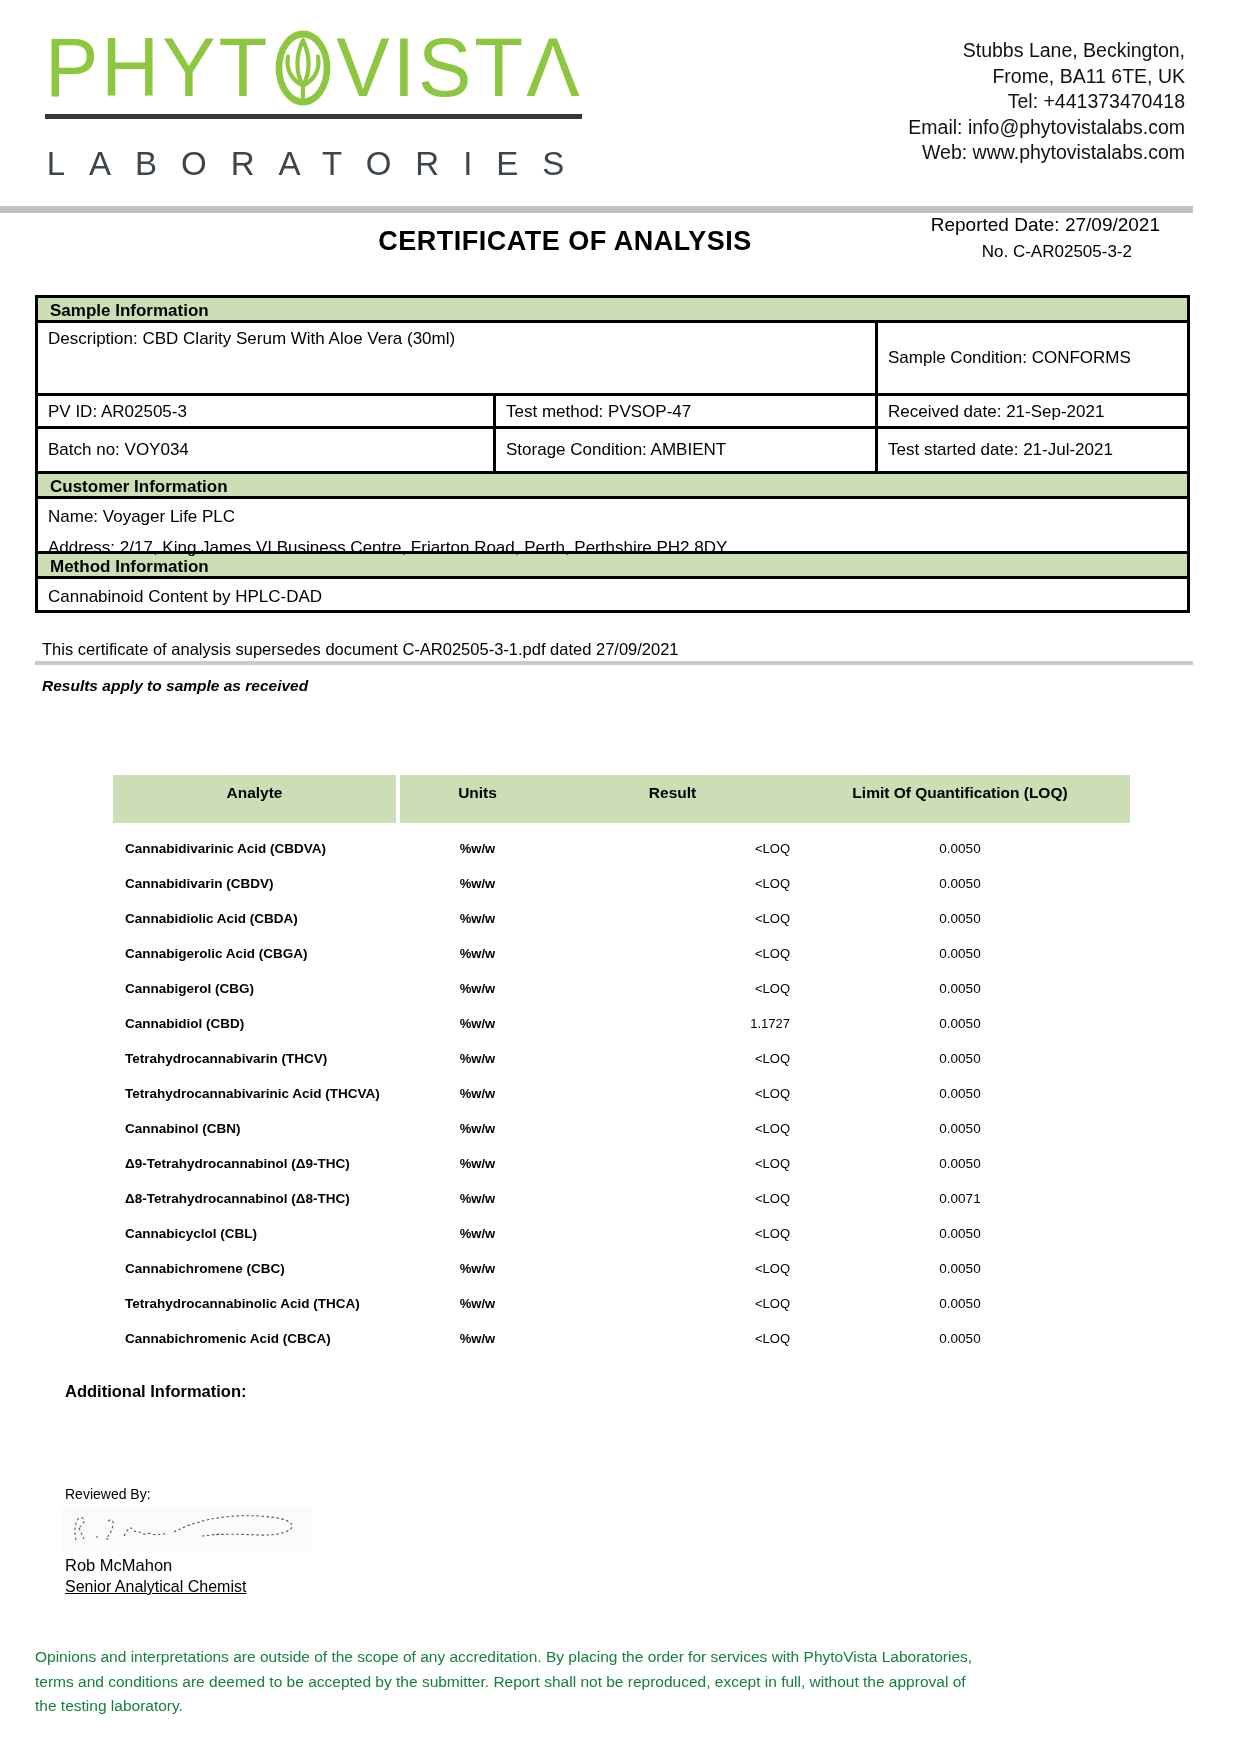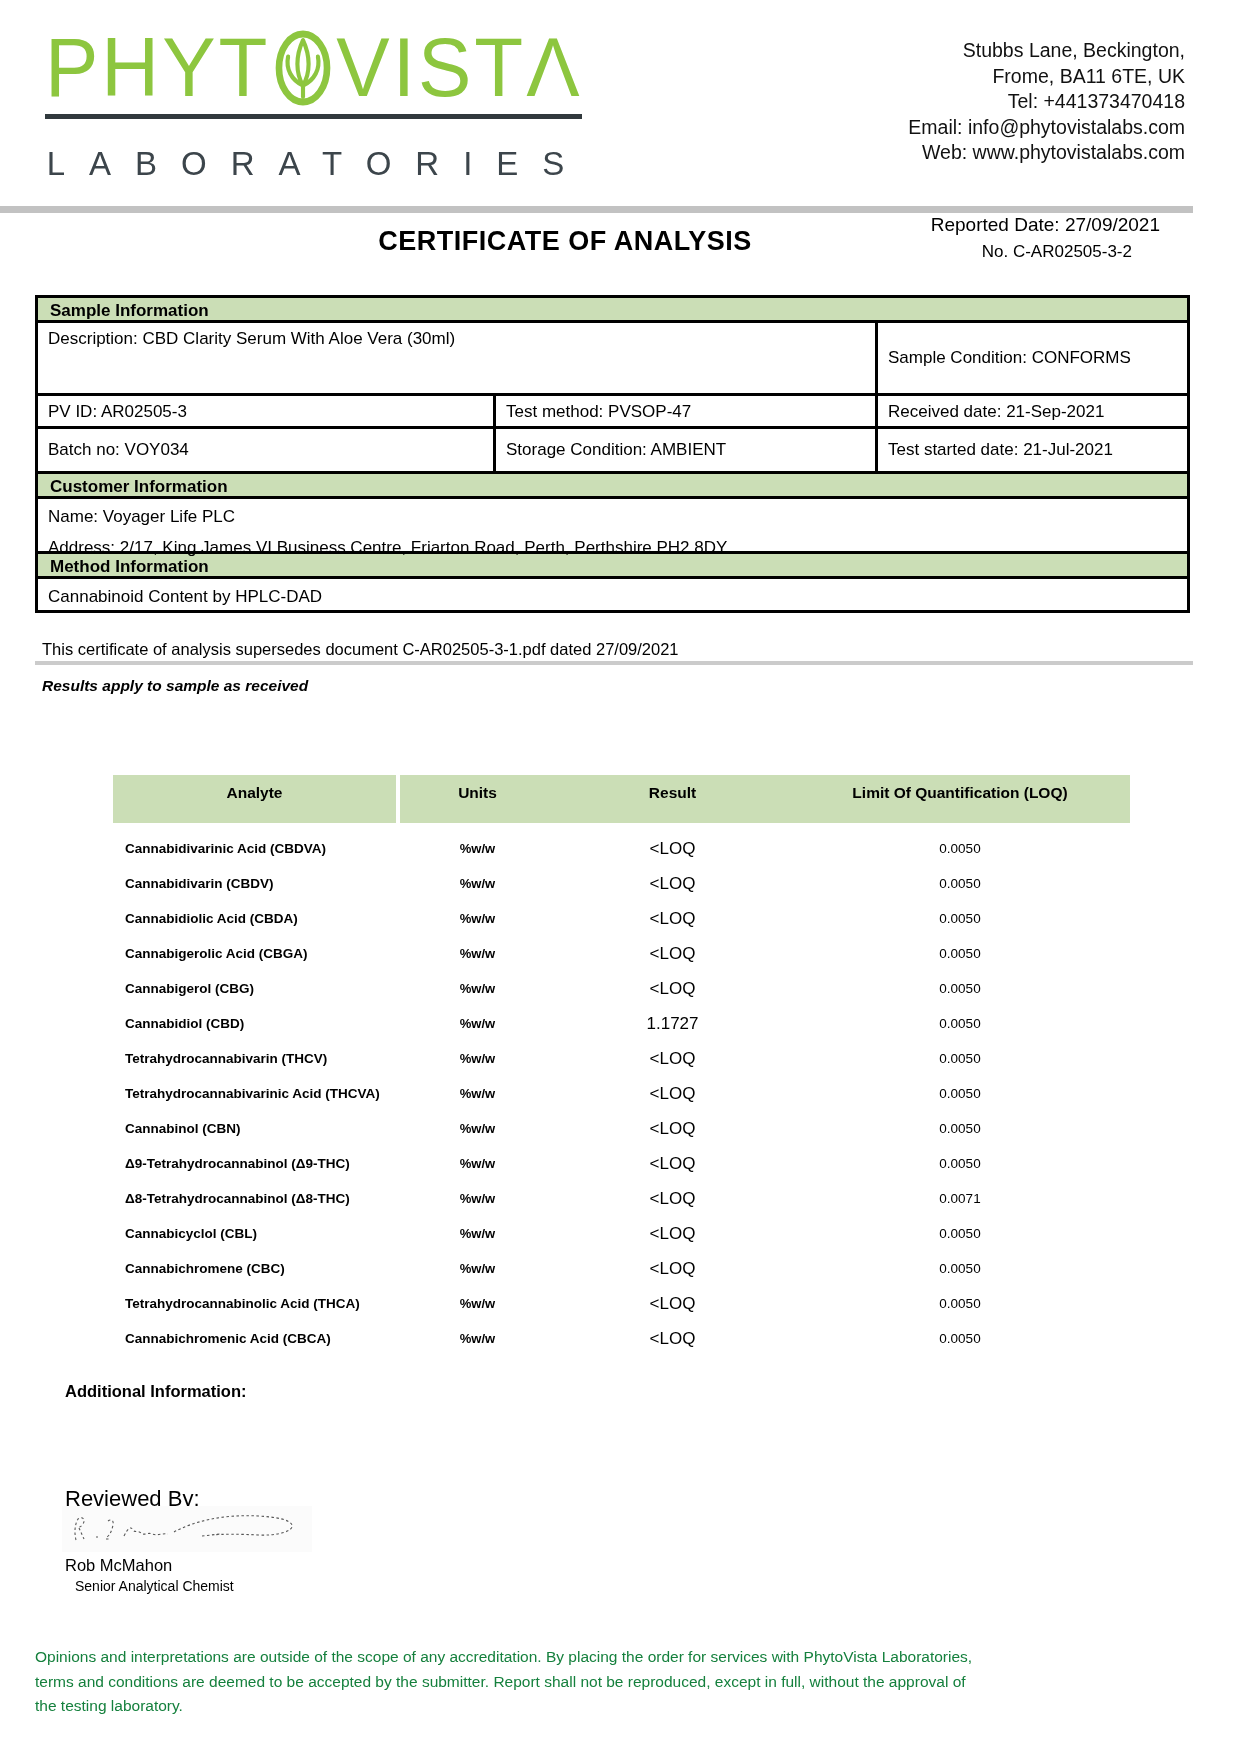--- a/index.html
+++ b/index.html
@@ -50,30 +50,30 @@
 
   
   .a-table{position:absolute;left:113px;top:775px;width:1017px;}
   .a-head{display:grid;grid-template-columns:287px 155px 235px 340px;background:#cbdeb6;height:48px;}
   .a-head .hc{font-weight:bold;font-size:15.5px;text-align:center;padding-top:9px;}
   .a-head .hc1{border-right:4px solid #fff;}
   .a-rows{margin-top:8px;}
   .a-row{display:grid;grid-template-columns:287px 155px 235px 340px;height:35px;align-items:center;}
   .a-row .c1{font-weight:bold;font-size:13.5px;padding-left:12px;}
   .a-row .c2{font-weight:bold;font-size:13px;text-align:center;}
-  .a-row .c3{font-size:17px;text-align:center;}
+  .a-row .c3{font-size:13px;text-align:right;}
   .a-row .c4{font-size:13.5px;text-align:center;}
 
   
   .addl-info{position:absolute;left:65px;top:1382px;font-size:16.5px;font-weight:bold;}
-  .reviewed-by{position:absolute;left:65px;top:1486px;font-size:22px;}
+  .reviewed-by{position:absolute;left:65px;top:1486px;font-size:14px;}
   .sig-wrap{position:absolute;left:62px;top:1506px;width:250px;height:46px;background:#fbfbfb;}
   .sig-wrap svg{width:100%;height:100%;}
   .sig-name{position:absolute;left:65px;top:1556px;font-size:16.5px;}
-  .sig-role{position:absolute;left:75px;top:1578px;font-size:14px;}
+  .sig-role{position:absolute;left:65px;top:1578px;font-size:16px;text-decoration:underline;}
 
   .footer{position:absolute;left:35px;top:1645px;width:1165px;font-size:15.5px;line-height:24.5px;color:#15803d;}
 </style>
 </head>
 <body>
 
 <div class="page">
 
   <div class="logo-block">
     <div class="logo-word">

